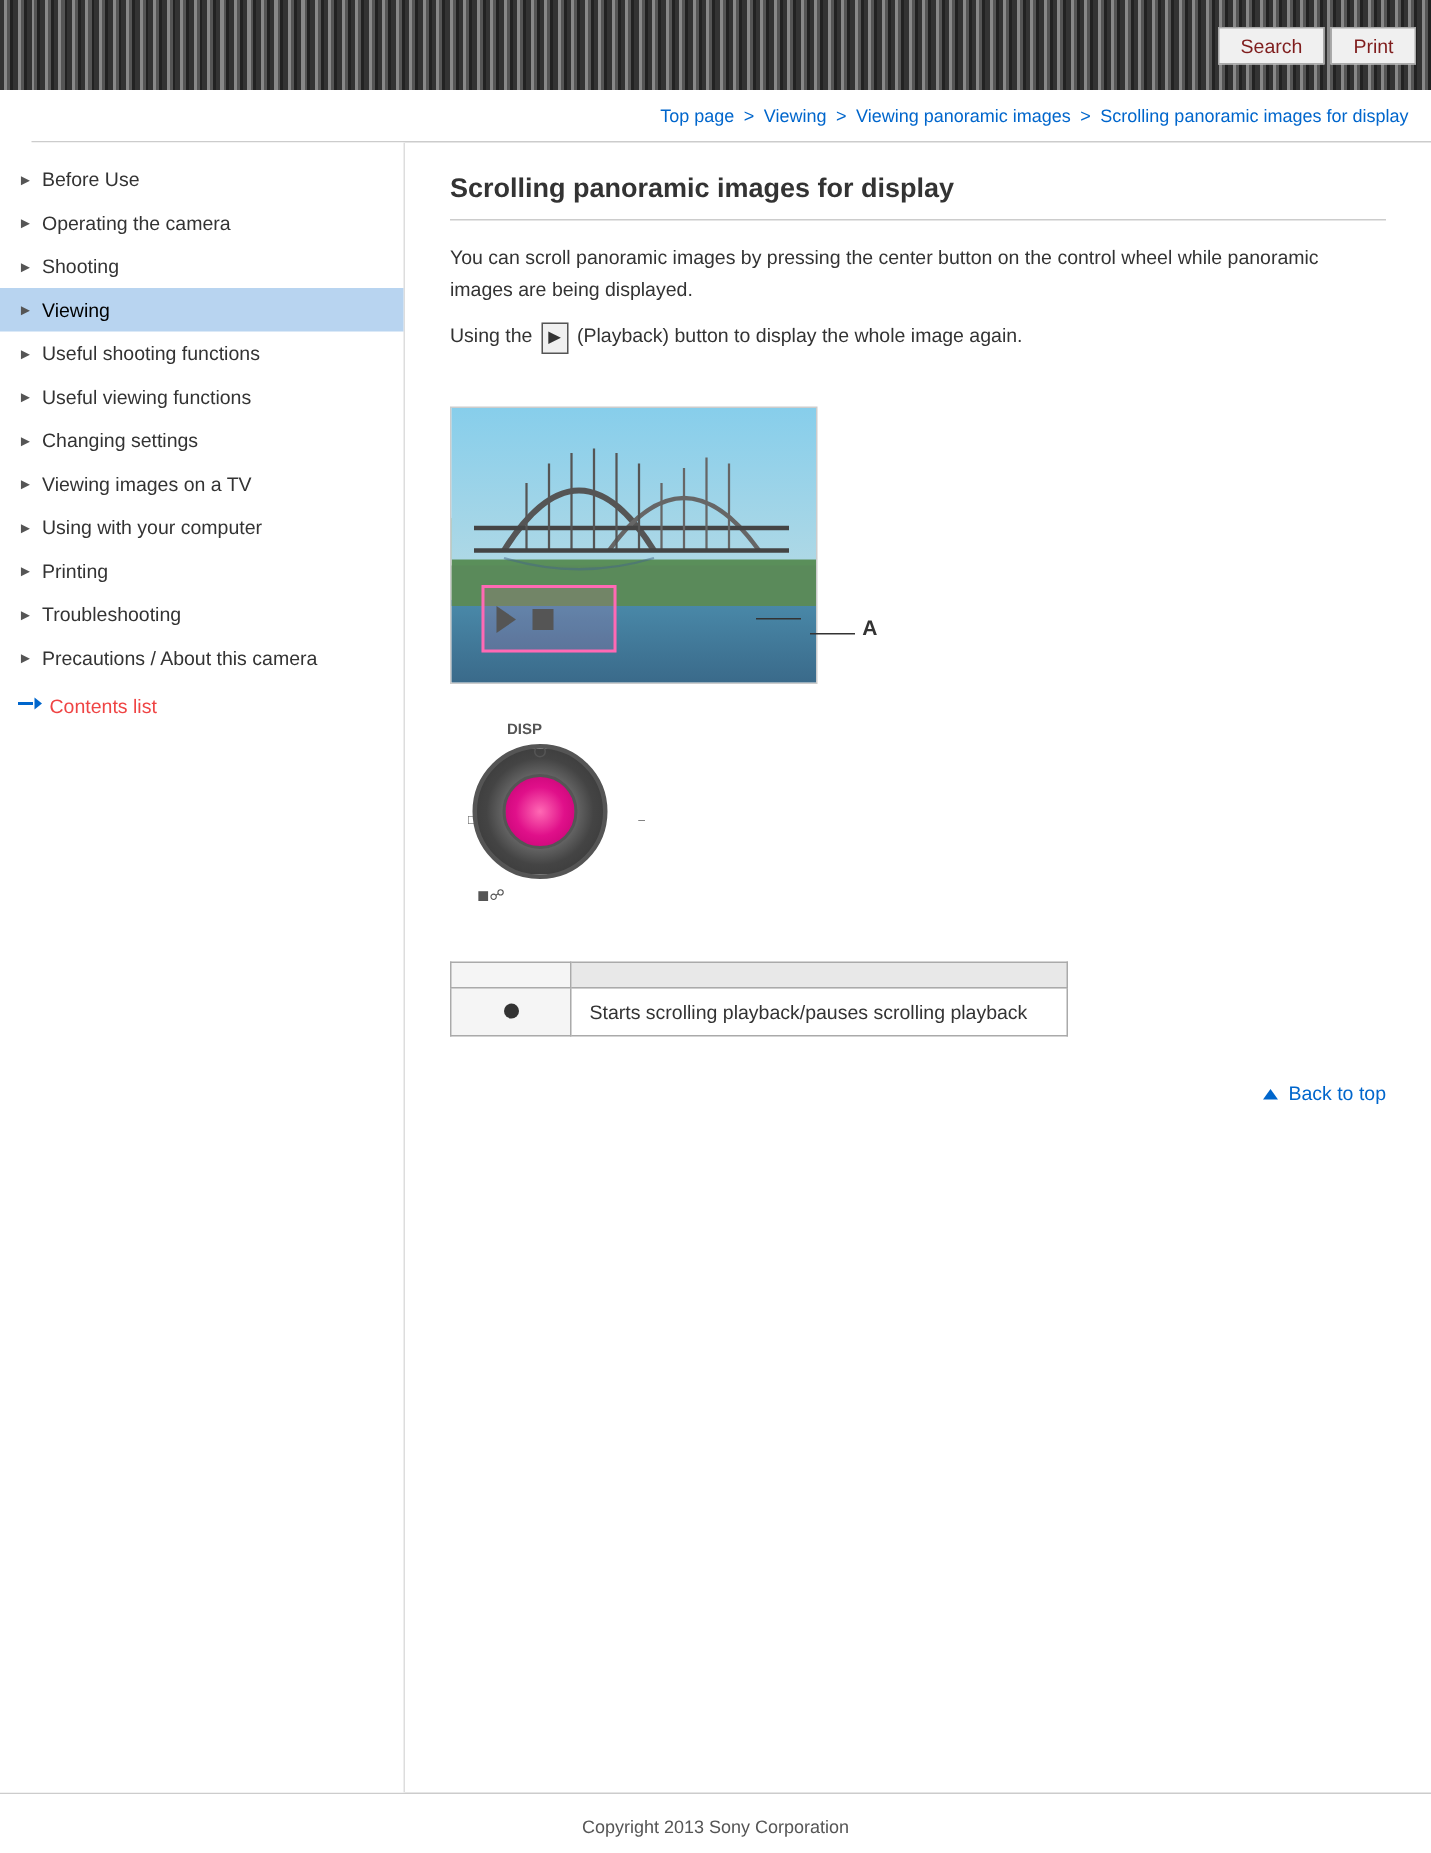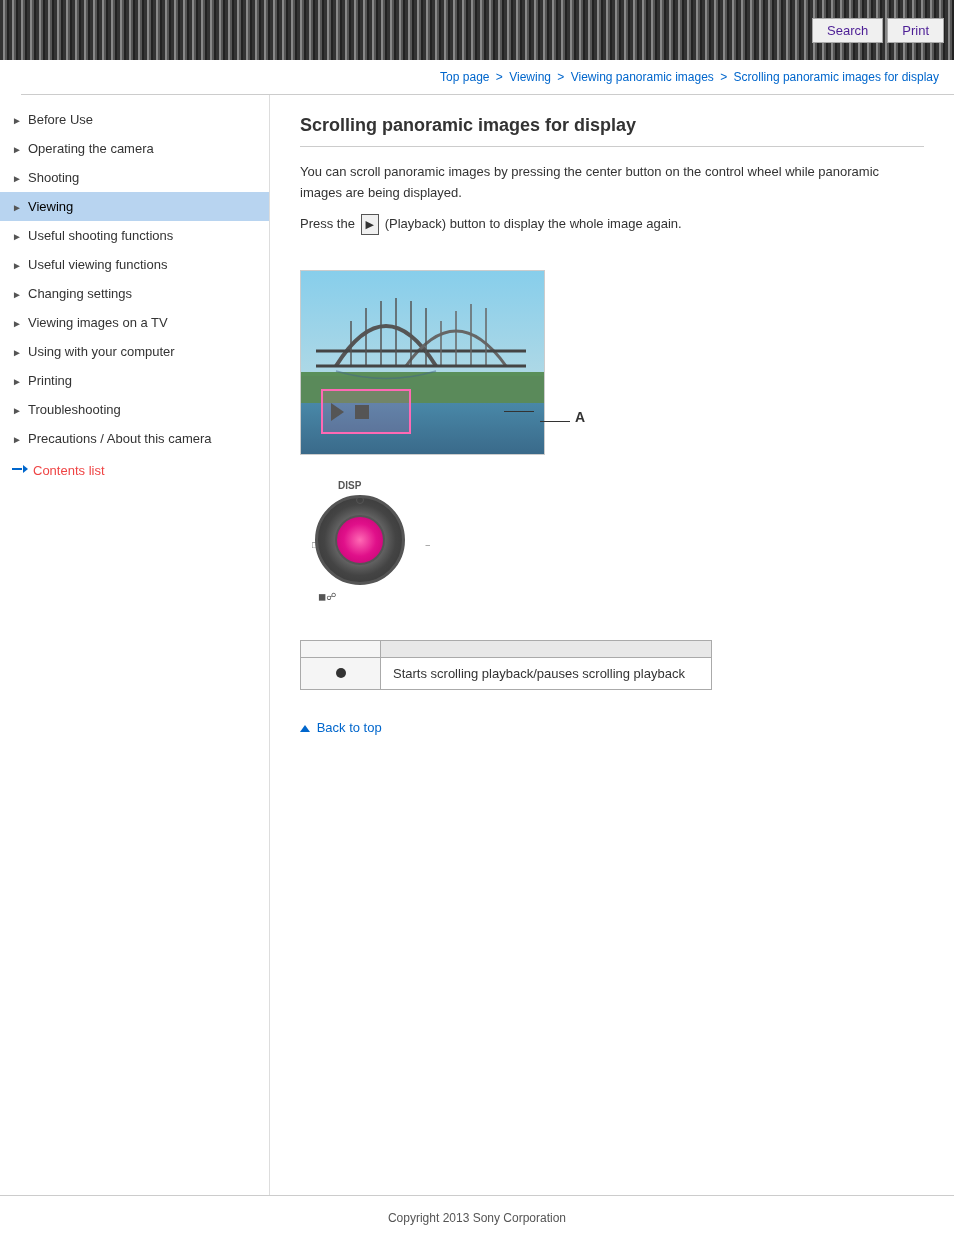--- a/index.html
+++ b/index.html
@@ -23,21 +23,21 @@
     .header-buttons {
       display: flex;
       gap: 4px;
     }
     .header-btn {
       background: #f0f0f0;
       border: 1px solid #aaa;
       padding: 4px 14px;
       font-size: 13px;
       cursor: pointer;
-      color: #4c1d95;
+      color: #7f1d1d;
     }
 
     
     .breadcrumb-bar {
       padding: 10px 15px;
       font-size: 12px;
       color: #0066cc;
       text-align: right;
       border-bottom: 1px solid #ccc;
       margin-left: 21px;
@@ -283,20 +283,21 @@
       width: 8px;
       height: 8px;
       border-radius: 50%;
       background: #333;
       margin-top: 4px;
       flex-shrink: 0;
     }
 
     
     .back-to-top-bar {
+      text-align: right;
       padding: 10px 0;
       margin-top: 20px;
     }
     .back-to-top-link {
       color: #0066cc;
       text-decoration: none;
       font-size: 13px;
     }
     .triangle-up {
       display: inline-block;
@@ -396,21 +397,21 @@
     </a>
   </div>
 
   <div class="content">
 
     <div class="page-title">Scrolling panoramic images for display</div>
 
     <p class="content-text">You can scroll panoramic images by pressing the center button on the control wheel while panoramic images are being displayed.</p>
 
     <p class="content-text">
-      <span>Press the</span>
+      <span>Using the</span>
       <span class="playback-icon">▶</span>
       <span>(Playback) button to display the whole image again.</span>
     </p>
 
     
     <div style="position: relative; display: inline-block; margin: 10px 0 5px 0;">
       <div class="panoramic-image">
 
         <div style="position:absolute;top:0;left:0;width:100%;height:55%;background:linear-gradient(180deg,#87ceeb,#add8e6);"></div>
 

